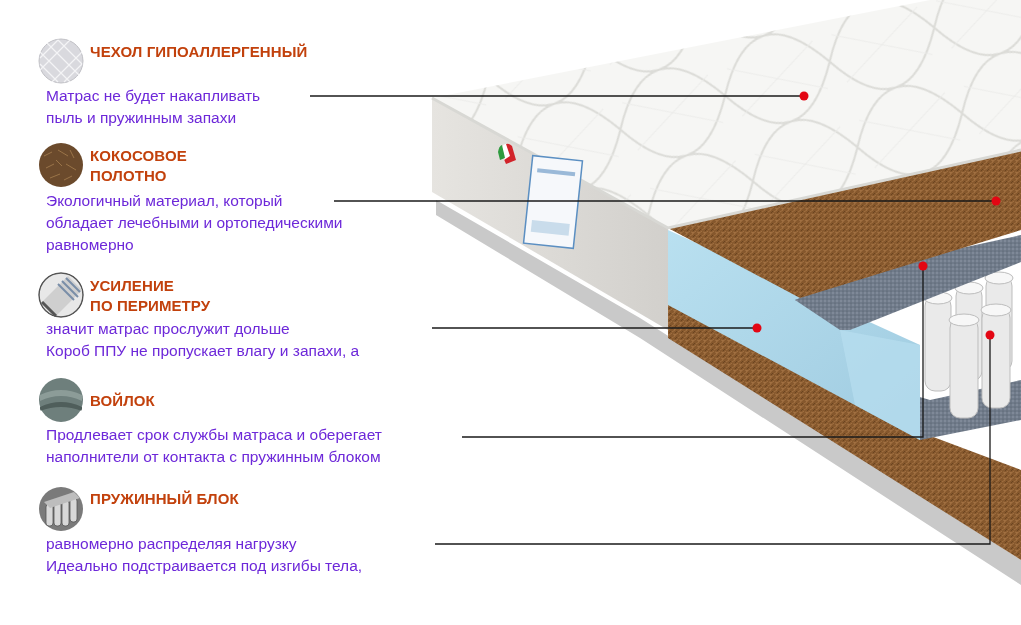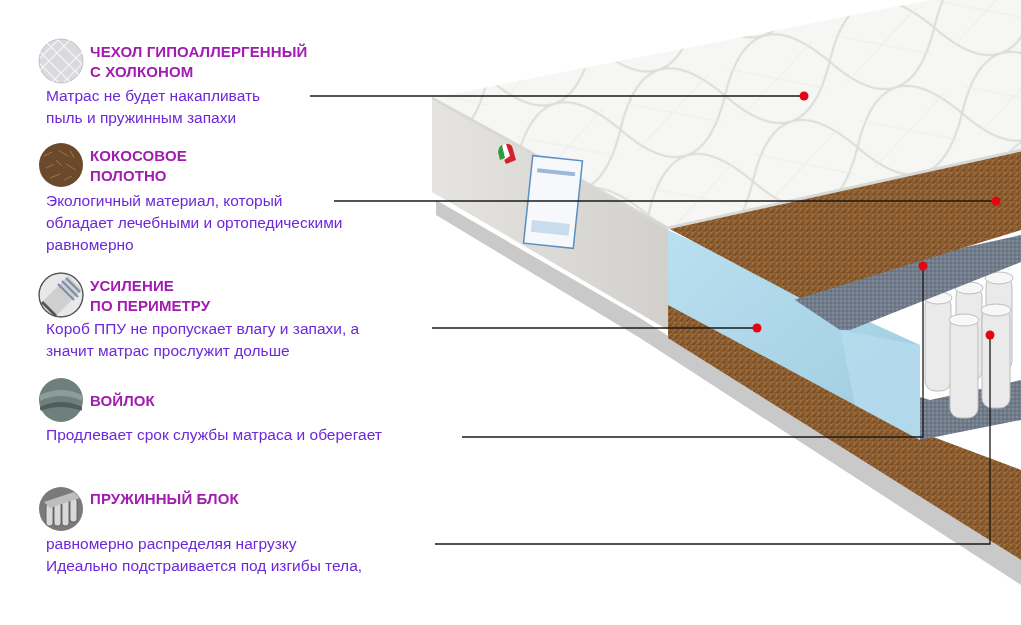--- a/index.html
+++ b/index.html
@@ -2,21 +2,21 @@
 <html><head>
 <meta charset="utf-8">
 <style>
   html, body { margin:0; padding:0; background:#ffffff; }
   body { width:1021px; height:625px; position:relative; overflow:hidden;
          font-family:"DejaVu Sans","Liberation Sans",sans-serif; color:#1a1a1a; }
   .art { position:absolute; left:0; top:0; width:1021px; height:625px; }
   .feature { position:absolute; left:38px; }
   .feature .icon { position:absolute; left:0; top:0; width:46px; height:46px; border-radius:50%; overflow:hidden; }
   .feature .title { position:absolute; left:52px; font-family:"Liberation Sans",sans-serif; font-weight:bold;
-                    font-size:15px; line-height:20px; color:#a21caf; letter-spacing:0.1px; white-space:nowrap; }
+                    font-size:15px; line-height:20px; color:#c2410c; letter-spacing:0.1px; white-space:nowrap; }
   .feature .desc { position:absolute; left:8px; font-family:"Liberation Sans",sans-serif; font-size:15.5px;
                    line-height:22px; color:#6d28d9; white-space:nowrap; }
   .title .l { display:block; }
   .desc .l { display:block; }
 </style>
 </head>
 <body>
 
 <svg class="art" viewBox="0 0 1021 625" xmlns="http://www.w3.org/2000/svg">
   <defs>
@@ -107,21 +107,20 @@
   <div class="icon">
     <svg width="46" height="46" viewBox="0 0 46 46">
         <circle cx="23" cy="23" r="22" fill="#d9d9de" stroke="#bfbfc4"></circle>
       <g stroke="#f4f4f6" stroke-width="1.2" fill="none">
           <path d="M2 14 L32 44 M2 26 L20 44 M8 4 L42 38 M20 2 L44 26 M14 44 L44 14 M2 32 L32 2 M2 20 L20 2 M26 44 L44 26"></path>
         </g>
       </svg>
   </div>
   <div class="title" style="top:4px;">
     <span class="l">ЧЕХОЛ ГИПОАЛЛЕРГЕННЫЙ</span>
-      <span class="l">С ХОЛКОНОМ</span>
   </div>
   <div class="desc" style="top:47px;">
     <span class="l">Матрас не будет накапливать</span>
       <span class="l">пыль и пружинным запахи</span>
   </div>
 </div>
 
 <div class="feature" style="top:142px;">
   <div class="icon">
     <svg width="46" height="46" viewBox="0 0 46 46">
@@ -151,38 +150,39 @@
           <path d="M20 12 L36 28 M24 9 L40 25 M28 6 L42 20"></path>
         </g>
       <path d="M4 30 L18 44" stroke="#555" stroke-width="3"></path>
       </svg>
   </div>
   <div class="title" style="top:4px;">
     <span class="l">УСИЛЕНИЕ</span>
       <span class="l">ПО ПЕРИМЕТРУ</span>
   </div>
   <div class="desc" style="top:46px;">
-    <span class="l">Короб ППУ не пропускает влагу и запахи, а</span>
-      <span class="l">значит матрас прослужит дольше</span>
+    <span class="l">значит матрас прослужит дольше</span>
+      <span class="l">Короб ППУ не пропускает влагу и запахи, а</span>
   </div>
 </div>
 
 <div class="feature" style="top:377px;">
   <div class="icon">
     <svg width="46" height="46" viewBox="0 0 46 46">
         <circle cx="23" cy="23" r="22" fill="#6e7f7c"></circle>
       <path d="M2 18 Q23 8 44 18 L44 24 Q23 14 2 24Z" fill="#8c9c98"></path>
       <path d="M2 30 Q23 20 44 30 L44 34 Q23 26 2 34Z" fill="#4f5e5b"></path>
       </svg>
   </div>
   <div class="title" style="top:14px;">
     <span class="l">ВОЙЛОК</span>
   </div>
   <div class="desc" style="top:47px;">
     <span class="l">Продлевает срок службы матраса  и оберегает</span>
+      <span class="l">наполнители от контакта с пружинным блоком</span>
   </div>
 </div>
 
 <div class="feature" style="top:486px;">
   <div class="icon">
     <svg width="46" height="46" viewBox="0 0 46 46">
         <circle cx="23" cy="23" r="22" fill="#7a7a7a"></circle>
       <g fill="#d8d8d8" stroke="#555" stroke-width="0.8">
         <rect x="8" y="18" width="7" height="22" rx="3"></rect>
           <rect x="16" y="16" width="7" height="24" rx="3"></rect>

